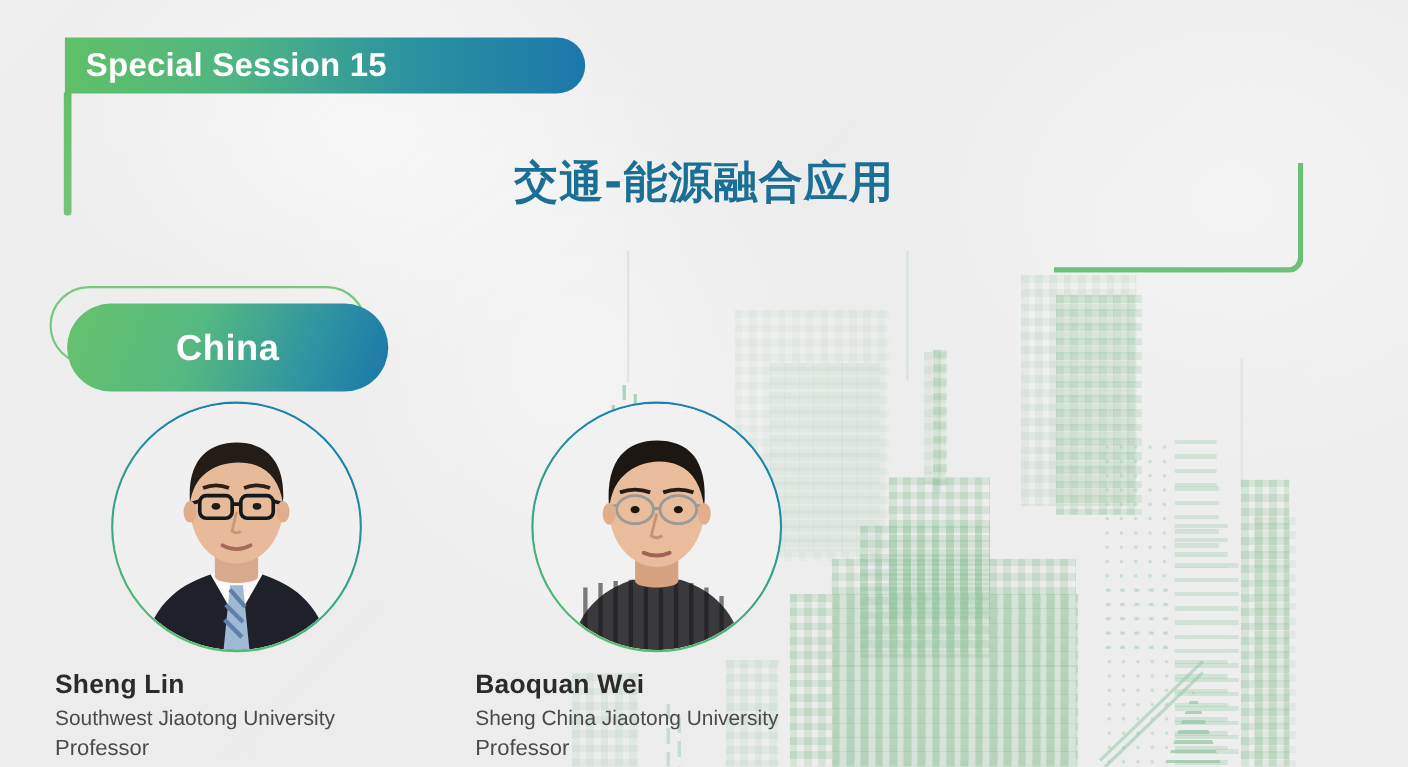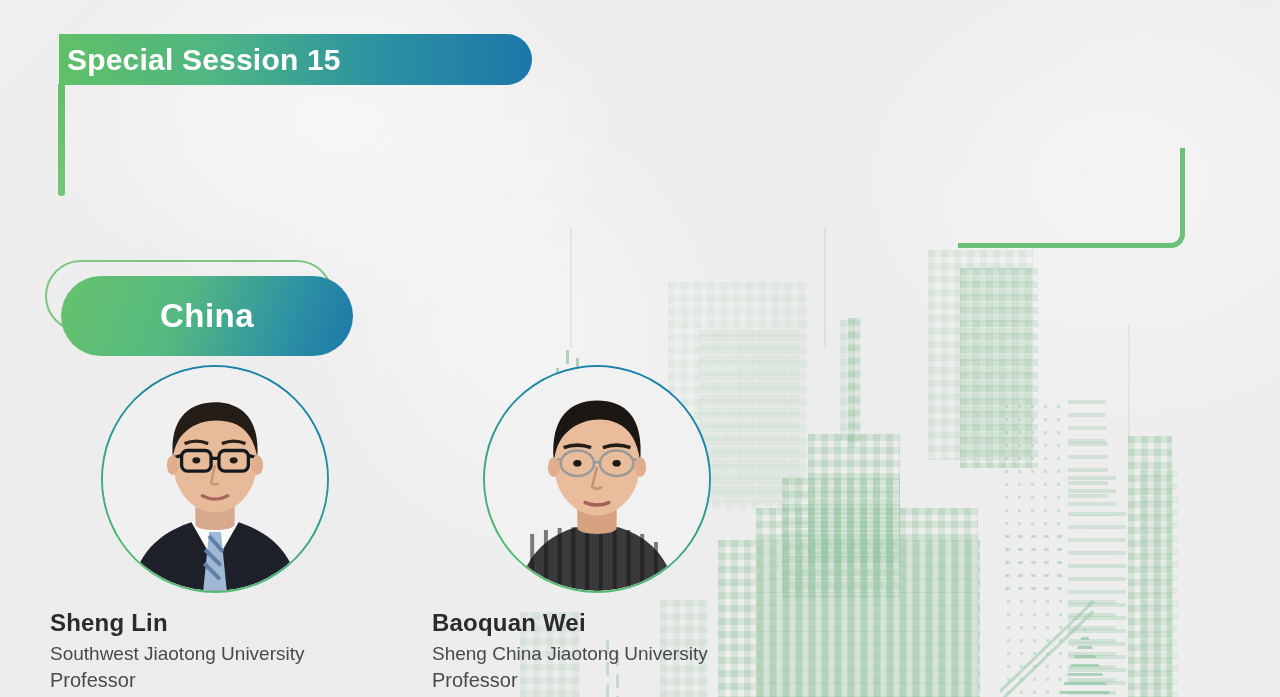--- a/index.html
+++ b/index.html
@@ -117,21 +117,21 @@
     border-radius: 0 26px 26px 0;
     background: linear-gradient(to right, #60c067 0%, #4fb583 33%, #2c93a0 66%, #1c77aa 100%);
     display: flex;
     align-items: center;
   }
   .session-banner .label {
     color: #ffffff;
     font-size: 30px;
     font-weight: bold;
     letter-spacing: 0.2px;
-    padding-left: 8px;
+    padding-left: 19px;
     white-space: nowrap;
   }
 
   
   .session-title {
     position: absolute;
     left: 0;
     top: 138px;
     width: 1280px;
     text-align: center;
@@ -276,20 +276,21 @@
     <div class="pixelblock faint" style="left:660px; top:600px; width:48px; height:97px;"></div>
   </div>
 
   <div class="left-bracket"></div>
   <div class="right-bracket"></div>
 
   <div class="session-banner">
     <span class="label">Special Session 15</span>
   </div>
 
+  <div class="session-title">交通-能源融合应用</div>
 
   <div class="chairs-wrap">
     <div class="chairs-outline"></div>
     <div class="chairs-pill">
       <span class="label">China</span>
     </div>
   </div>
 
   <div class="chair-card one">
     <div class="avatar-ring">

